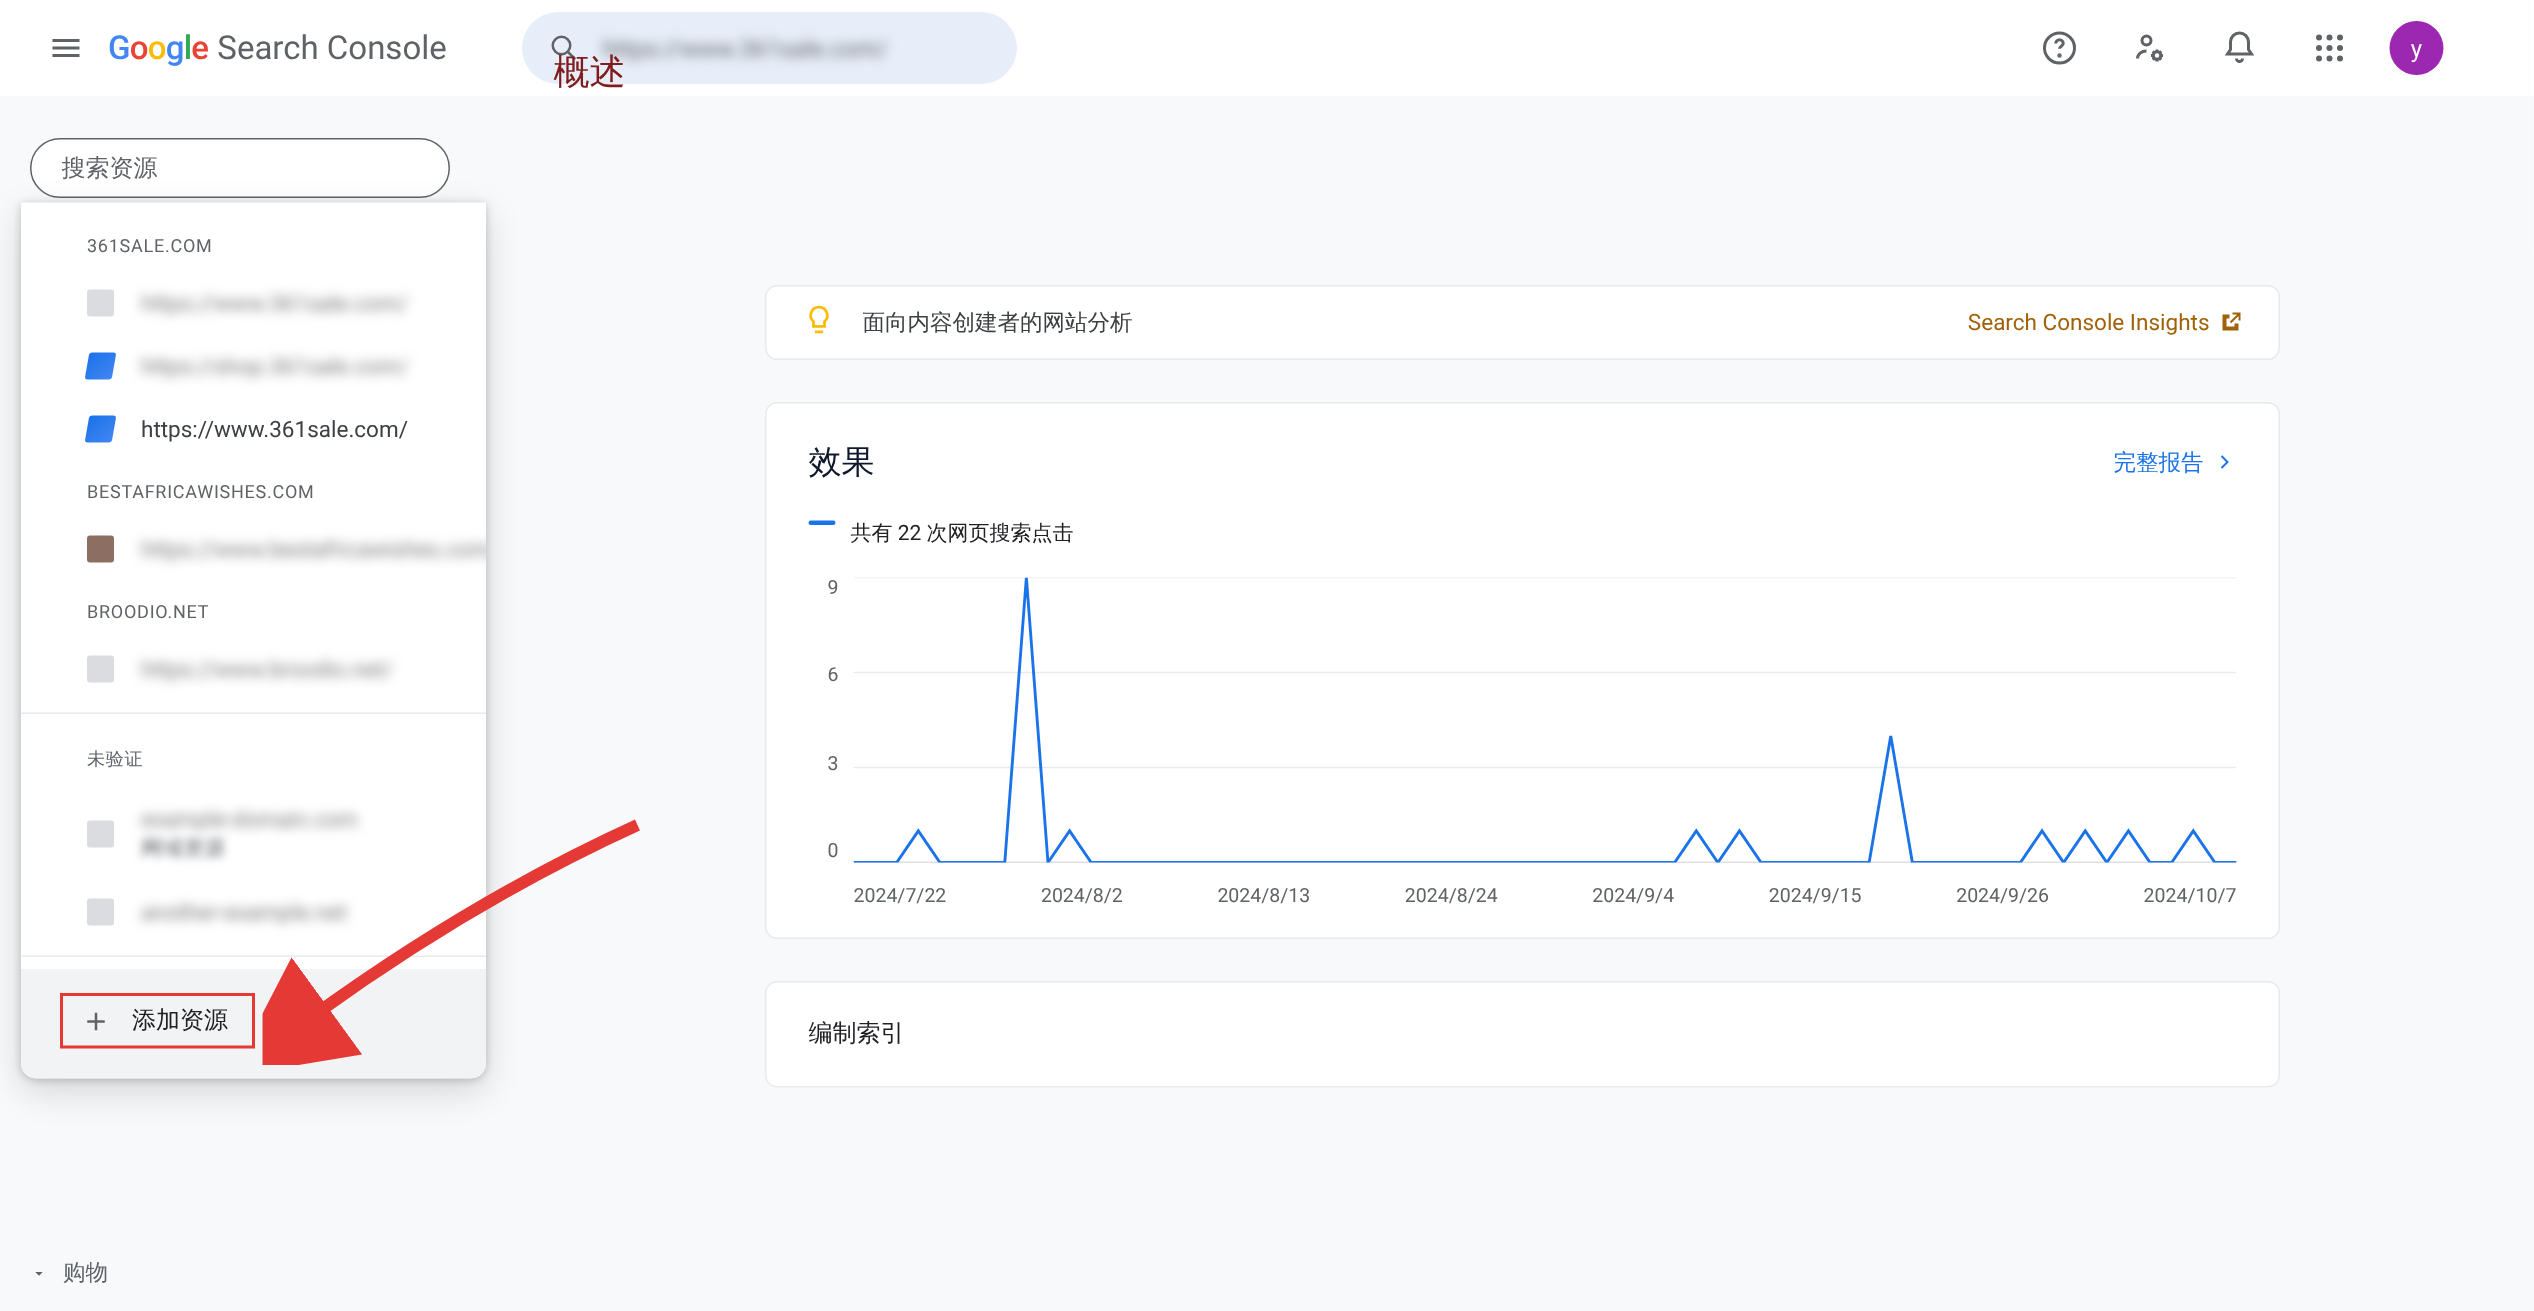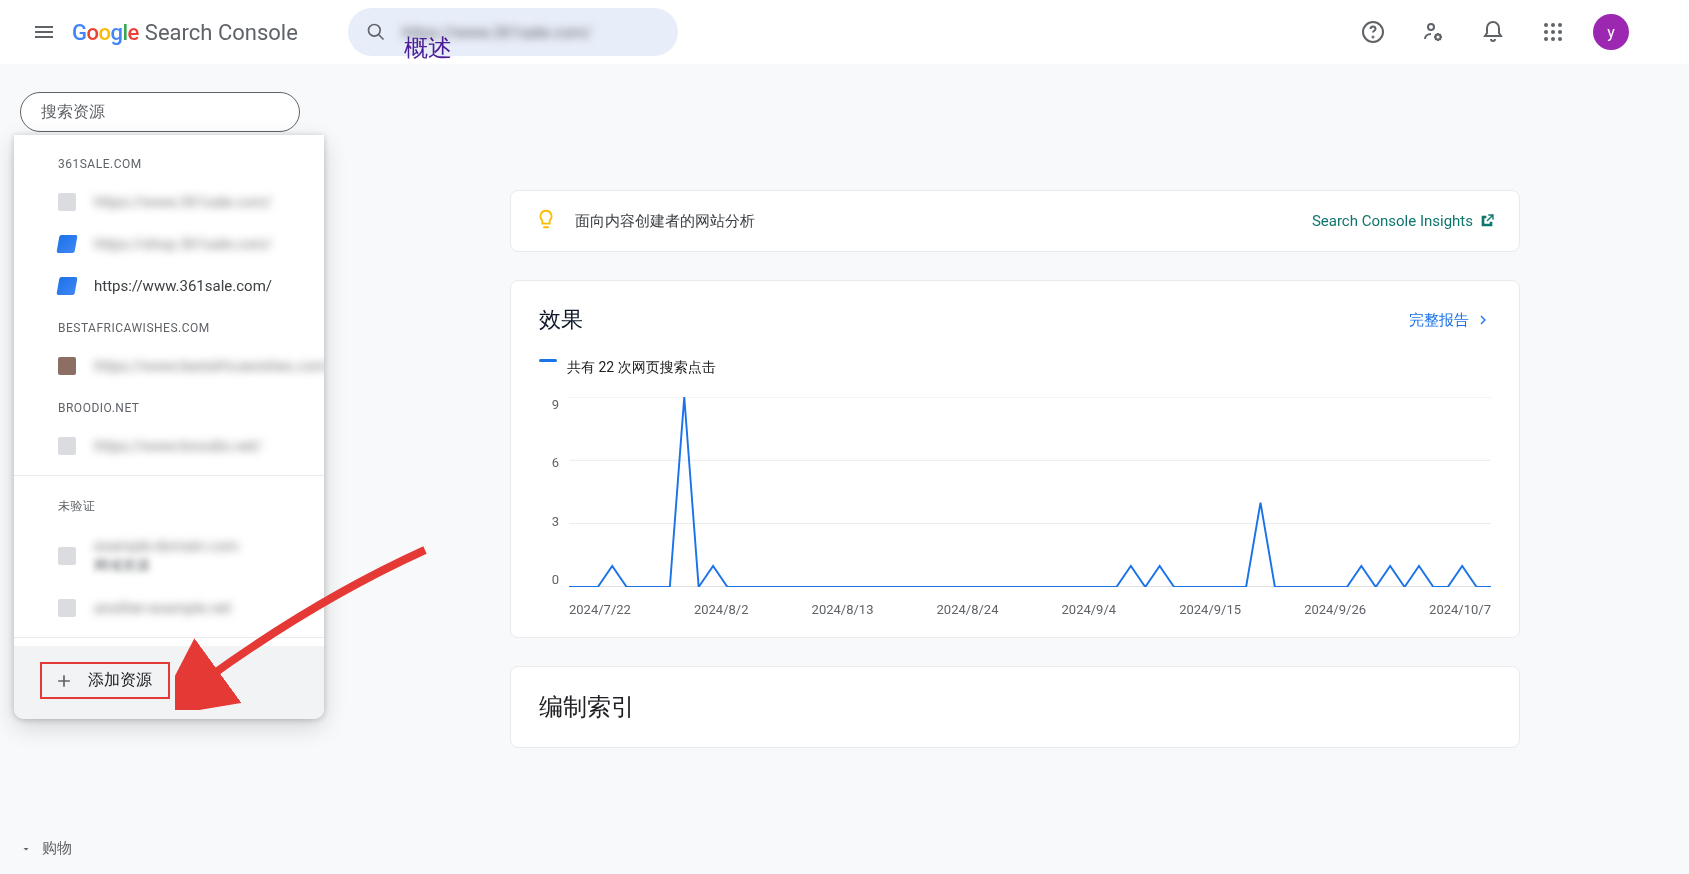--- a/index.html
+++ b/index.html
@@ -48,22 +48,22 @@
   .search-text { filter: blur(4px); color:#5f6368; font-size:16px; }
   .header-spacer { flex: 1; }
   .header-icons { display:flex; align-items:center; gap: 20px; color:#5f6368; margin-right: 40px;}
   .icon-btn { width:40px;height:40px;display:flex;align-items:center;justify-content:center;border-radius:50%;cursor:pointer;}
   .avatar { width:36px;height:36px;border-radius:50%;background:#9c27b0;display:flex;align-items:center;justify-content:center;color:#fff;font-size:16px;}
   
   .content { flex:1; padding: 20px 0 0 370px; background: #f8f9fa; position: relative;}
   
   .page-title-bar {
     position: absolute;
-    top: 32px; left: 404px;
-    font-size: 24px; color:#4c1d95;
+    top: 32px; left: 369px;
+    font-size: 24px; color:#7f1d1d;
   }
   
   .search-res-pill {
     position: absolute;
     top: 92px; left: 20px;
     width: 280px; height: 40px;
     border: 1px solid #5f6368;
     border-radius: 20px;
     display:flex; align-items:center;
     padding: 0 20px;
@@ -122,43 +122,43 @@
     background:#fff;
     border-radius: 8px;
     border:1px solid #e8eaed;
     margin-bottom: 28px;
     width: 1010px;
     margin-left: 140px;
   }
   .insights-card {
     display:flex; align-items:center;
     padding: 16px 24px;
-    height: 62px;
+    height: 50px;
   }
   .bulb { color:#fbbc04; margin-right: 18px; }
   .insights-text { flex:1; font-size:15px; color:#3c4043; }
-  .insights-link { color:#0f766e; font-size:15px; display:flex; align-items:center; gap:6px;}
+  .insights-link { color:#a16207; font-size:15px; display:flex; align-items:center; gap:6px;}
   
   .perf-card { padding: 24px 28px 20px 28px; }
   .perf-head { display:flex; align-items:center; }
   .perf-title { font-size:22px; flex:1; color:#0f172a;}
   .perf-link { color:#1a73e8; font-size:15px; display:flex; align-items:center; gap:6px;}
   .legend { display:flex; align-items:flex-start; margin-top:24px; font-size:14px;}
   .legend-dash { width:18px; height:3px; background:#1a73e8; margin-right:10px; border-radius:2px;}
   .chart { margin-top: 20px; position:relative; height: 220px; }
   .y-labels { position:absolute; left:0; top:0; height:190px; width:20px; display:flex; flex-direction:column; justify-content:space-between; text-align:right; color:#5f6368; font-size:13px;}
   .plot { position:absolute; left:30px; right:0; top:0; height:190px; }
   .plot svg { width:100%; height:100%; }
   .grid-line { stroke:#e8eaed; stroke-width:1; }
   .baseline { stroke:#bdc1c6; stroke-width:1; }
   .series { stroke:#1a73e8; stroke-width:2; fill:none; }
   .x-labels { position:absolute; left:30px; right:0; bottom:0; display:flex; justify-content:space-between; color:#5f6368; font-size:13px;}
   
   .index-card { padding: 24px 28px; }
-  .index-title { font-size:24px; color:#202124; }
+  .index-title { font-size:16px; color:#202124; }
   
   .arrow {
     position:absolute;
     top: 540px; left: 175px;
     z-index: 20;
     pointer-events:none;
   }
   
   .sidebar-bottom {
     position:absolute;

